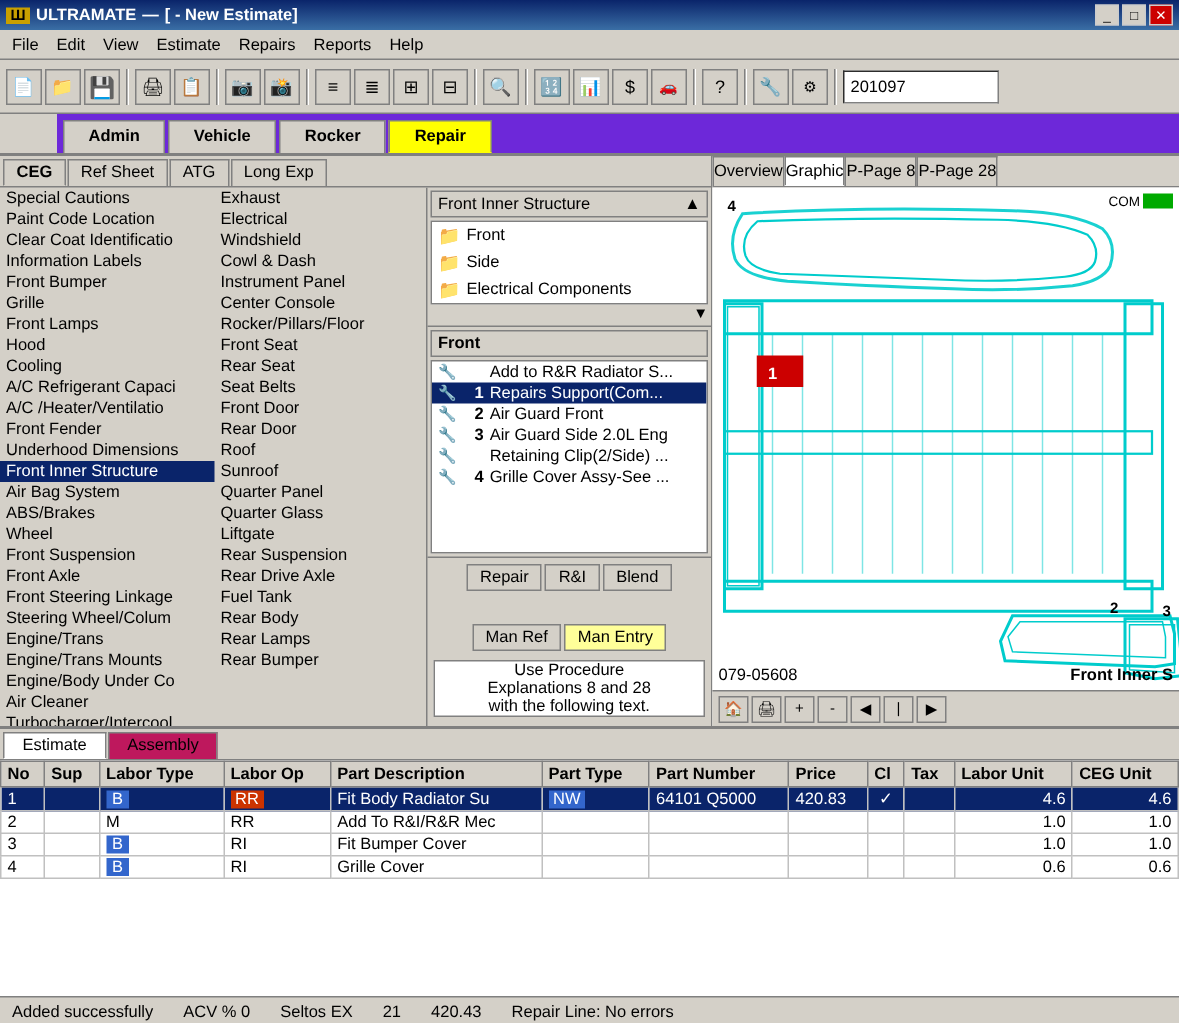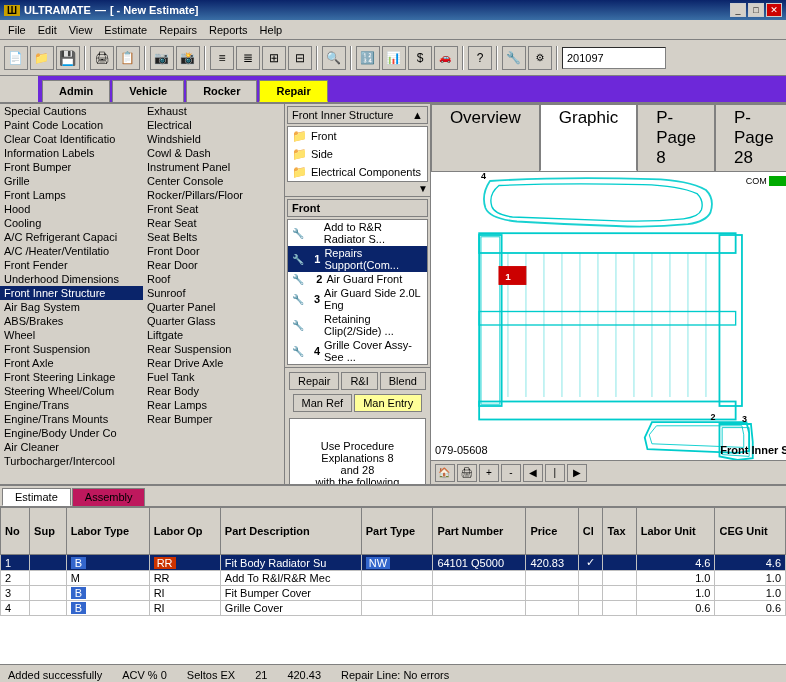--- a/index.html
+++ b/index.html
@@ -60,45 +60,45 @@
     .parts-list { background: white; border: 1px solid #808080; flex: 1; overflow-y: auto; }
     .part-item { padding: 1px 4px; display: flex; align-items: center; gap: 4px; cursor: pointer; font-size: 11px; }
     .part-item.selected { background: #0a246a; color: white; }
     .part-num { width: 14px; text-align: right; font-weight: bold; }
     .wrench-icon { font-size: 10px; color: #555; }
     
     #action-panel { padding: 2px; display: flex; flex-direction: column; gap: 2px; }
     .action-row { display: flex; gap: 2px; justify-content: center; }
     .action-btn { padding: 2px 8px; border: 1px solid #808080; background: #d4d0c8; cursor: pointer; font-size: 11px; }
     .action-btn.selected { background: #ffff99; border: 1px solid #808080; }
-    .use-procedure { background: white; border: 1px solid #808080; padding: 21px; font-size: 11px; text-align: center; margin: 2px 0; }
+    .use-procedure { background: white; border: 1px solid #808080; padding: 0; font-size: 11px; text-align: center; margin: 2px 0; }
     
     
     #graphic-panel { flex: 1; background: white; display: flex; flex-direction: column; }
     #graphic-tabs { background: #d4d0c8; display: flex; border-bottom: 1px solid #808080; }
-    .g-tab { padding: 3px 18px; border: 1px solid #808080; border-bottom: none; cursor: pointer; font-size: 17px; }
+    .g-tab { padding: 3px 0; border: 1px solid #808080; border-bottom: none; cursor: pointer; font-size: 11px; }
     .g-tab.active { background: white; border-bottom: 1px solid white; }
     .graphic-area { flex: 1; background: white; position: relative; overflow: hidden; }
     .graphic-toolbar { height: 24px; background: #d4d0c8; border-top: 1px solid #808080; display: flex; align-items: center; padding: 0 4px; gap: 2px; }
     .g-tb-btn { width: 20px; height: 18px; border: 1px solid #808080; background: #d4d0c8; cursor: pointer; font-size: 10px; display: flex; align-items: center; justify-content: center; }
     
     
     .svg-container { width: 100%; height: 100%; }
     
     
     #estimate-panel { height: 180px; border-top: 2px solid #808080; display: flex; flex-direction: column; }
     #est-tabs { background: #d4d0c8; display: flex; padding: 2px 2px 0; gap: 1px; }
     .est-tab { padding: 2px 12px; border: 1px solid #808080; border-bottom: none; background: #be185d; cursor: pointer; font-size: 11px; }
     .est-tab.active { background: white; border-bottom: 1px solid white; }
     
     
     #estimate-table-container { flex: 1; overflow-y: auto; background: white; border-top: 1px solid #808080; }
     table { width: 100%; border-collapse: collapse; font-size: 11px; }
     thead tr { background: #d4d0c8; }
-    th { border: 1px solid #808080; padding: 17px 4px; text-align: left; font-weight: bold; white-space: nowrap; }
+    th { border: 1px solid #808080; padding: 2px 4px; text-align: left; font-weight: bold; white-space: nowrap; }
     td { border: 1px solid #c0c0c0; padding: 1px 4px; white-space: nowrap; }
     tr.row-selected td { background: #0a246a; color: white; }
     
     
     #status-bar { background: #d4d0c8; height: 20px; display: flex; align-items: center; padding: 0 8px; gap: 20px; border-top: 1px solid #808080; font-size: 11px; }
     
     
     ::-webkit-scrollbar { width: 14px; }
     ::-webkit-scrollbar-track { background: #d4d0c8; }
     ::-webkit-scrollbar-thumb { background: #808080; border: 1px solid #fff; }
@@ -165,20 +165,26 @@
   <div class="nav-tab">Admin</div>
   <div class="nav-tab">Vehicle</div>
   <div class="nav-tab" style="background:#d4d0c8;">Rocker</div>
   <div class="nav-tab active">Repair</div>
 </div>
 
 <div id="main">
 
   <div id="left-panel">
 
+    <div id="ceg-tabs">
+      <div class="ceg-tab active">CEG</div>
+      <div class="ceg-tab">Ref Sheet</div>
+      <div class="ceg-tab">ATG</div>
+      <div class="ceg-tab">Long Exp</div>
+    </div>
 
     <div id="left-content">
 
       <div id="categories-panel">
         <div id="categories-list">
           <div id="cat-col1">
             <div class="cat-item">Special Cautions</div>
             <div class="cat-item">Paint Code Location</div>
             <div class="cat-item">Clear Coat Identificatio</div>
             <div class="cat-item">Information Labels</div>
@@ -294,21 +300,21 @@
             </div>
           </div>
         </div>
 
         <div id="action-panel" style="padding:4px;border-top:1px solid #808080;">
           <div class="action-row">
             <button class="action-btn">Repair</button>
             <button class="action-btn">R&amp;I</button>
             <button class="action-btn">Blend</button>
           </div>
-          <div class="action-row" style="margin-top:2px;align-items:flex-end;">
+          <div class="action-row" style="margin-top:20px;align-items:flex-end;">
             <button class="action-btn">Man Ref</button>
             <button class="action-btn selected">Man Entry</button>
           </div>
           <div class="use-procedure" style="margin-top:4px;font-size:11px;">
             Use Procedure<br>Explanations 8 and 28<br>with the following text.
           </div>
         </div>
       </div>
     </div>
   </div>

